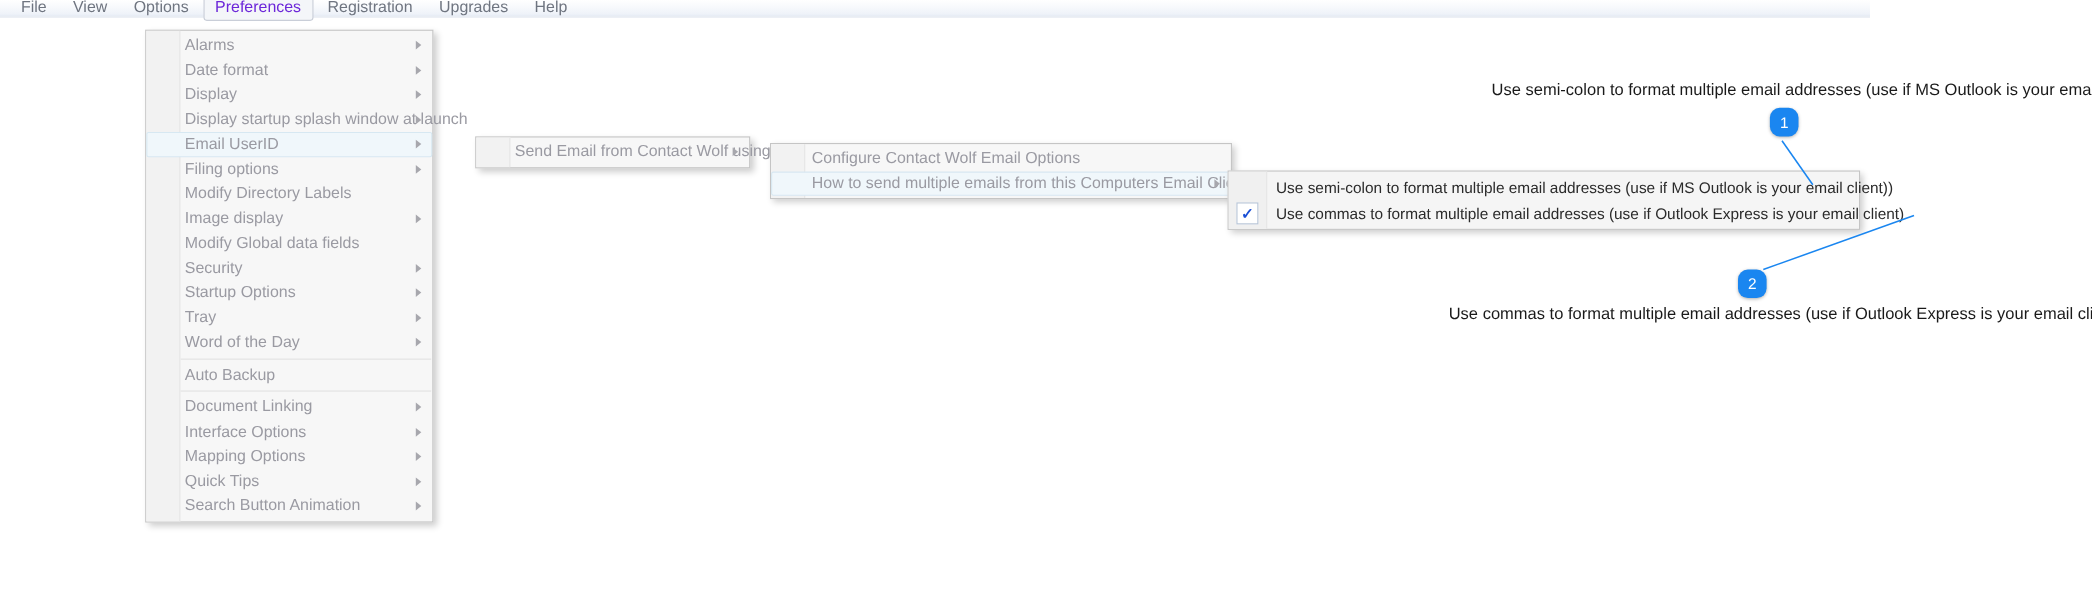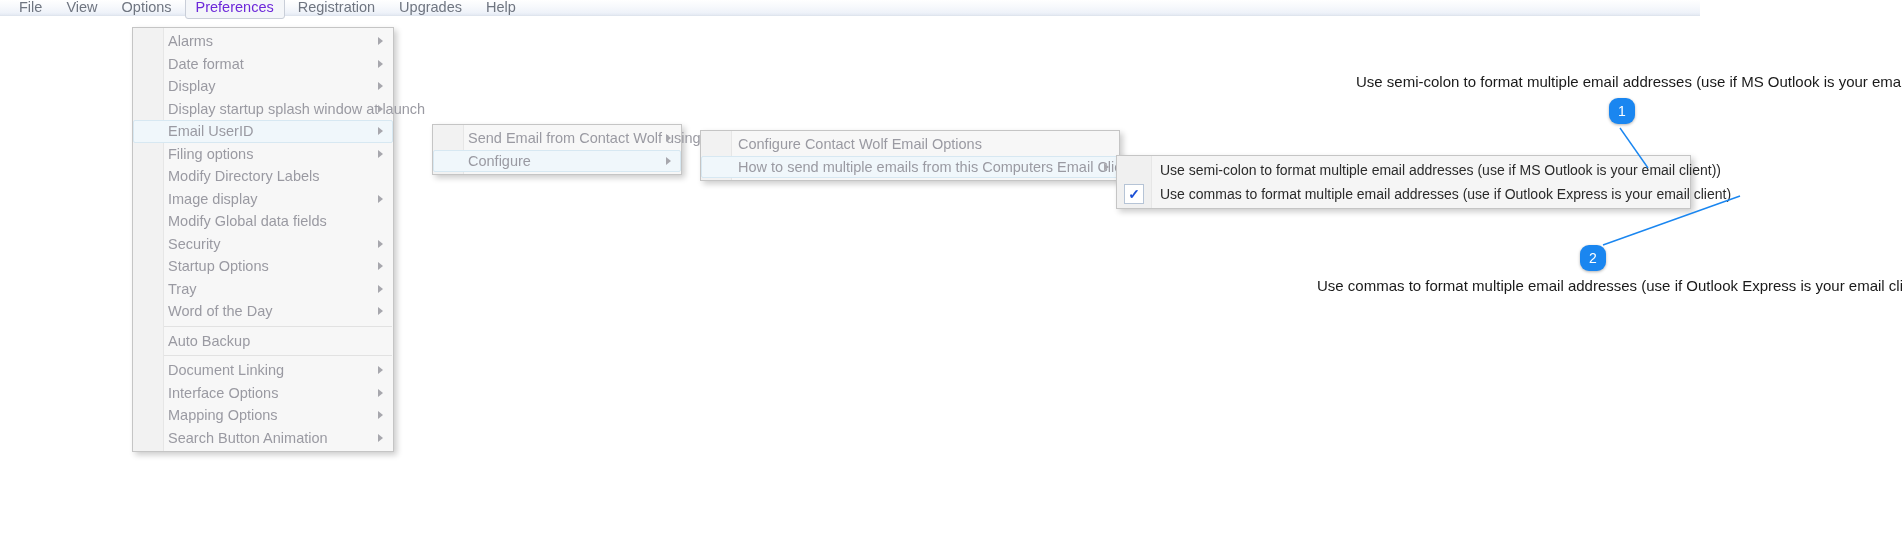--- a/index.html
+++ b/index.html
@@ -272,35 +272,35 @@
       </div>
       <div class="menu-item">
         <span class="label">Interface Options</span>
         <span class="arrow"></span>
       </div>
       <div class="menu-item">
         <span class="label">Mapping Options</span>
         <span class="arrow"></span>
       </div>
       <div class="menu-item">
+        <span class="label">Quick Tips</span>
+        <span class="arrow"></span>
+      </div>
+      <div class="menu-item">
         <span class="label">Search Button Animation</span>
         <span class="arrow"></span>
       </div>
     </div>
 </div>
 
 <div class="menu" id="menu-email-options">
   <div class="gutter"></div>
   <div>
       <div class="menu-item">
         <span class="label">Send Email from Contact Wolf using</span>
-        <span class="arrow"></span>
-      </div>
-      <div class="menu-item highlight">
-        <span class="label">Configure</span>
         <span class="arrow"></span>
       </div>
     </div>
 </div>
 
 <div class="menu" id="menu-configure">
   <div class="gutter"></div>
   <div>
       <div class="menu-item">
         <span class="label">Configure Contact Wolf Email Options</span>

